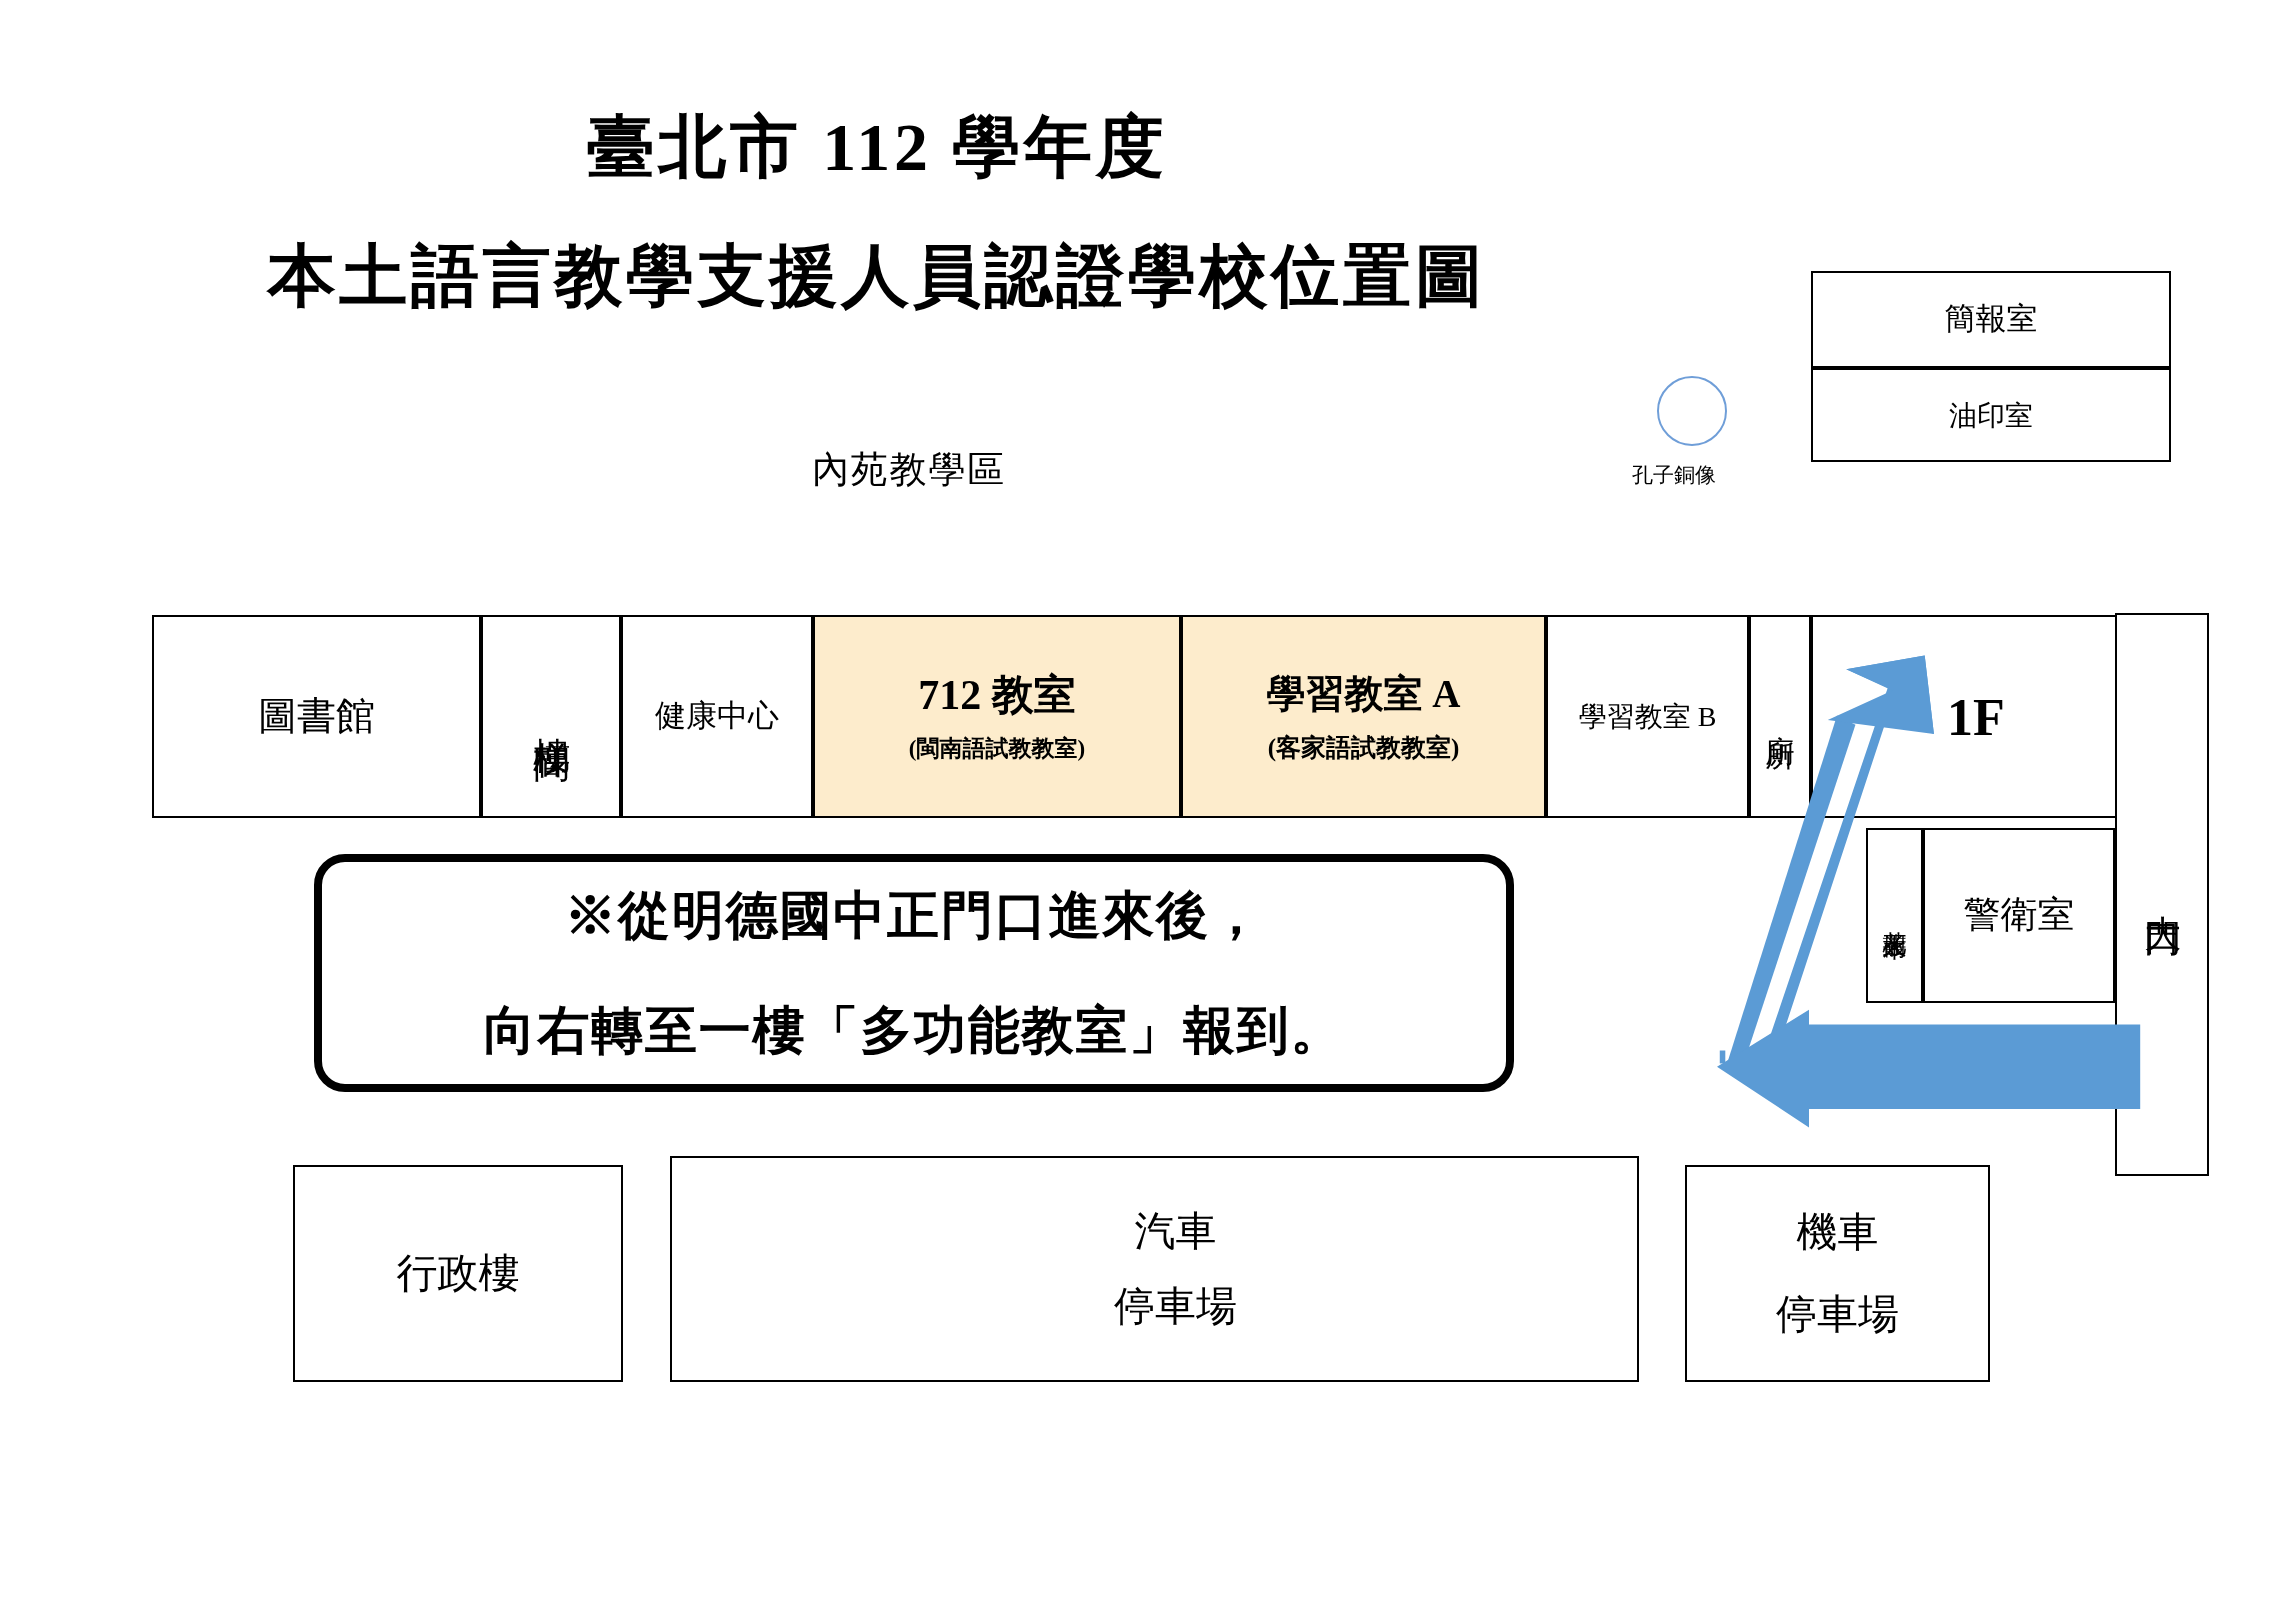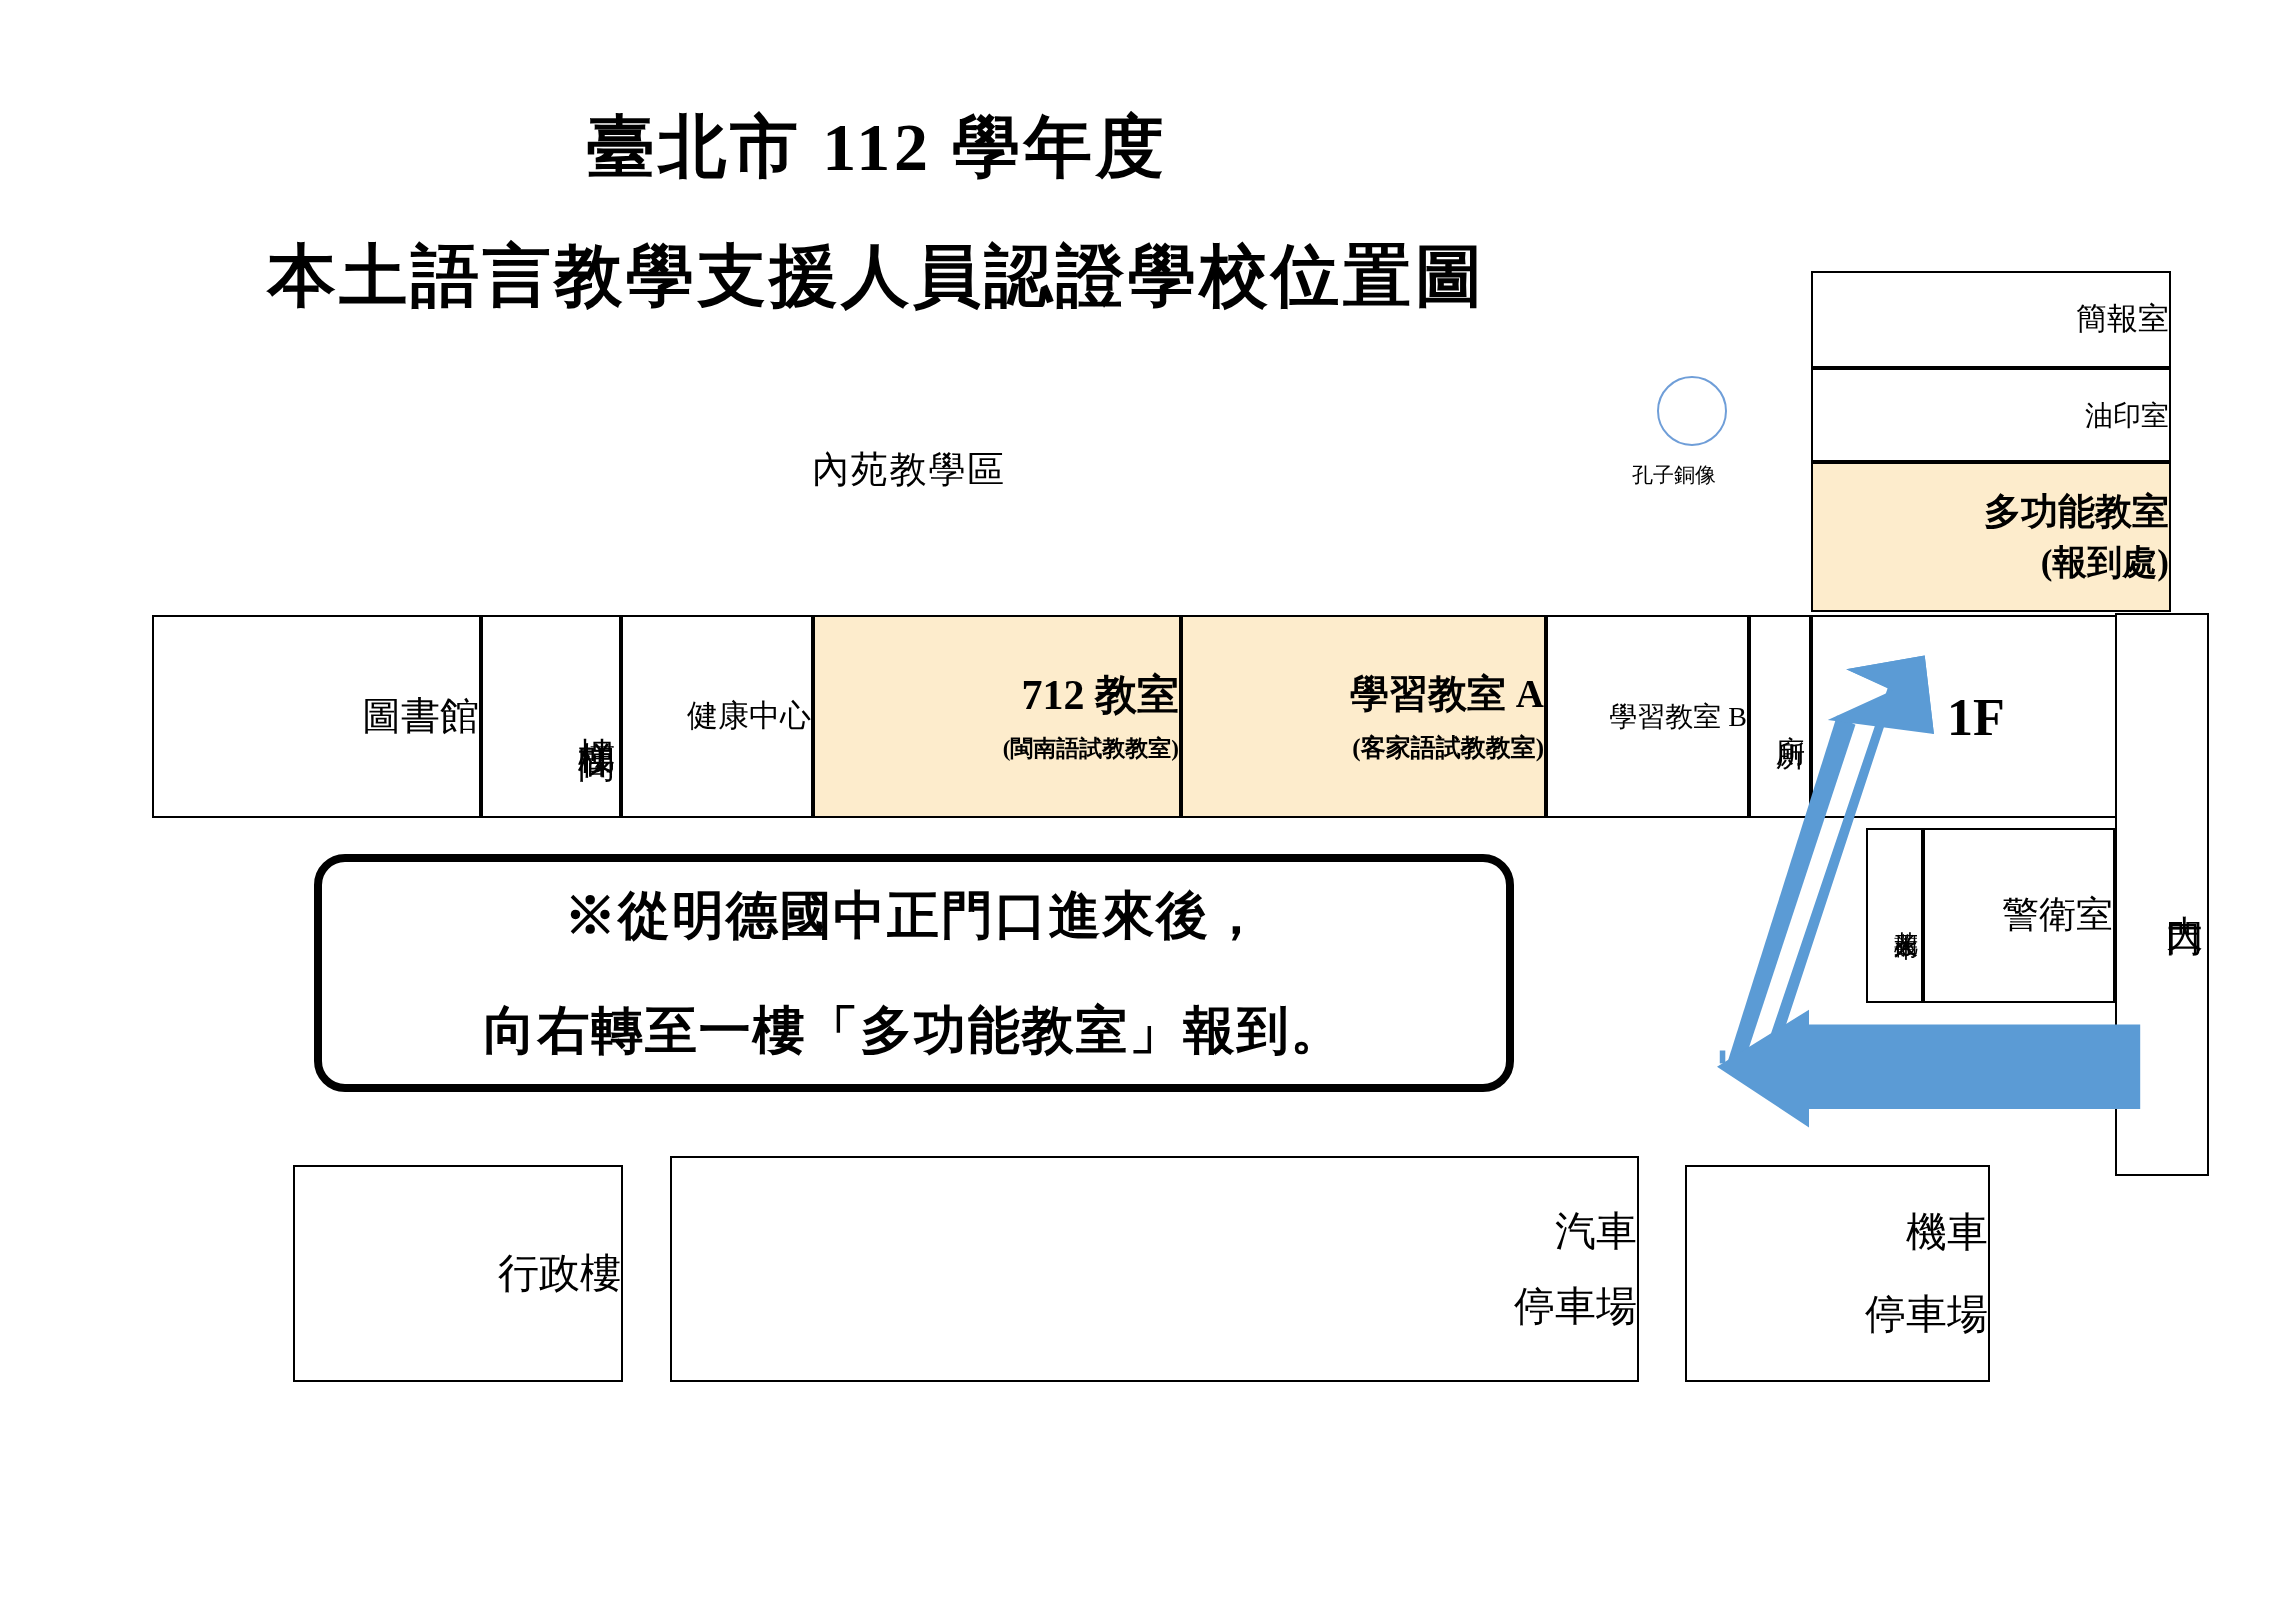--- a/index.html
+++ b/index.html
@@ -64,21 +64,21 @@
     white-space: nowrap;
   }
 
   
   .box {
     box-sizing: border-box;
     border: 2.3px solid #000000;
     background: #ffffff;
     display: flex;
     flex-direction: column;
-    align-items: flex-end;
+    align-items: center;
     justify-content: center;
     text-align: center;
     line-height: 1.25;
     font-family: Liberation Serif, serif;
   }
   .box.cream { background: #fdeccc; }
   .vert {
     writing-mode: vertical-rl;
     text-orientation: upright;
     letter-spacing: 5.5px;
@@ -153,24 +153,20 @@
 
   <div class="abs" id="statue-circle"></div>
   <div class="abs" id="statue-label">孔子銅像</div>
 
   <div class="abs box" id="room-briefing">
     <span>簡報室</span>
   </div>
   <div class="abs box" id="room-print">
     <span>油印室</span>
   </div>
-  <div class="abs box cream" id="room-multi">
-    <span>多功能教室</span>
-    <span class="sub">(報到處)</span>
-  </div>
 
   <div class="abs box" id="room-library">
     <span>圖書館</span>
   </div>
   <div class="abs box" id="room-stairs">
     <span class="vert">樓梯間</span>
   </div>
   <div class="abs box" id="room-health">
     <span>健康中心</span>
   </div>

